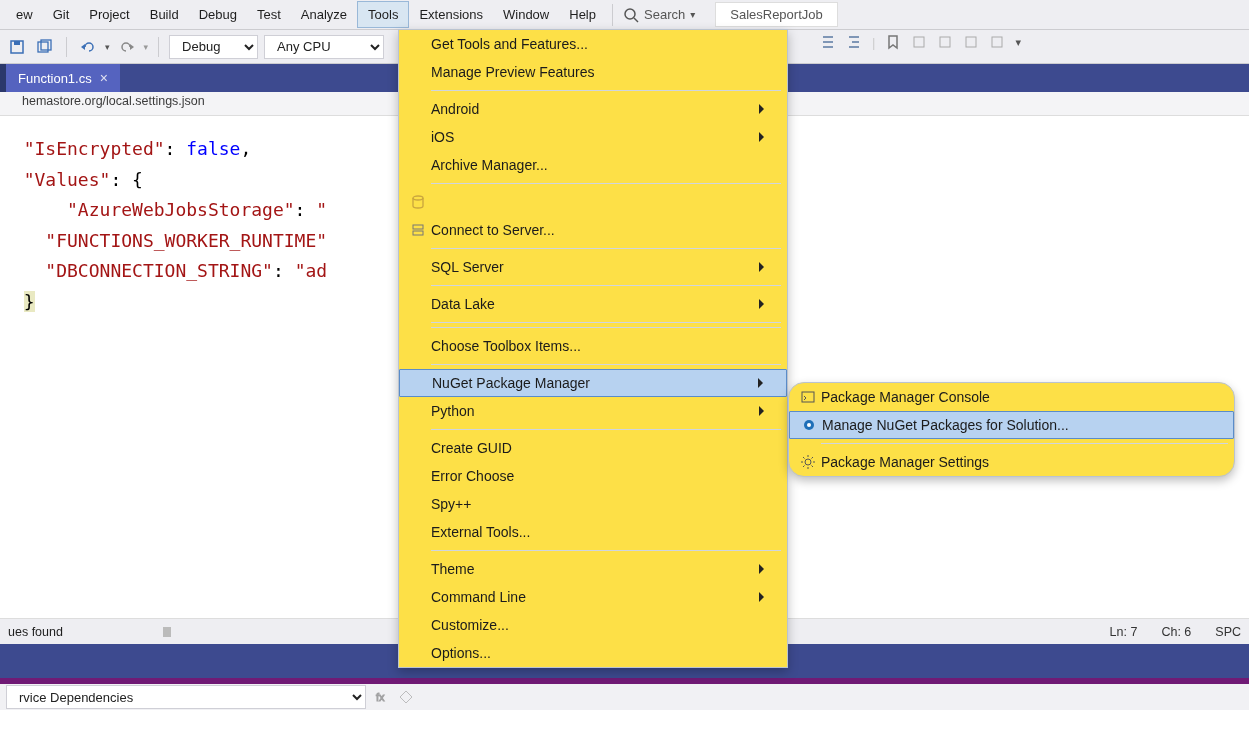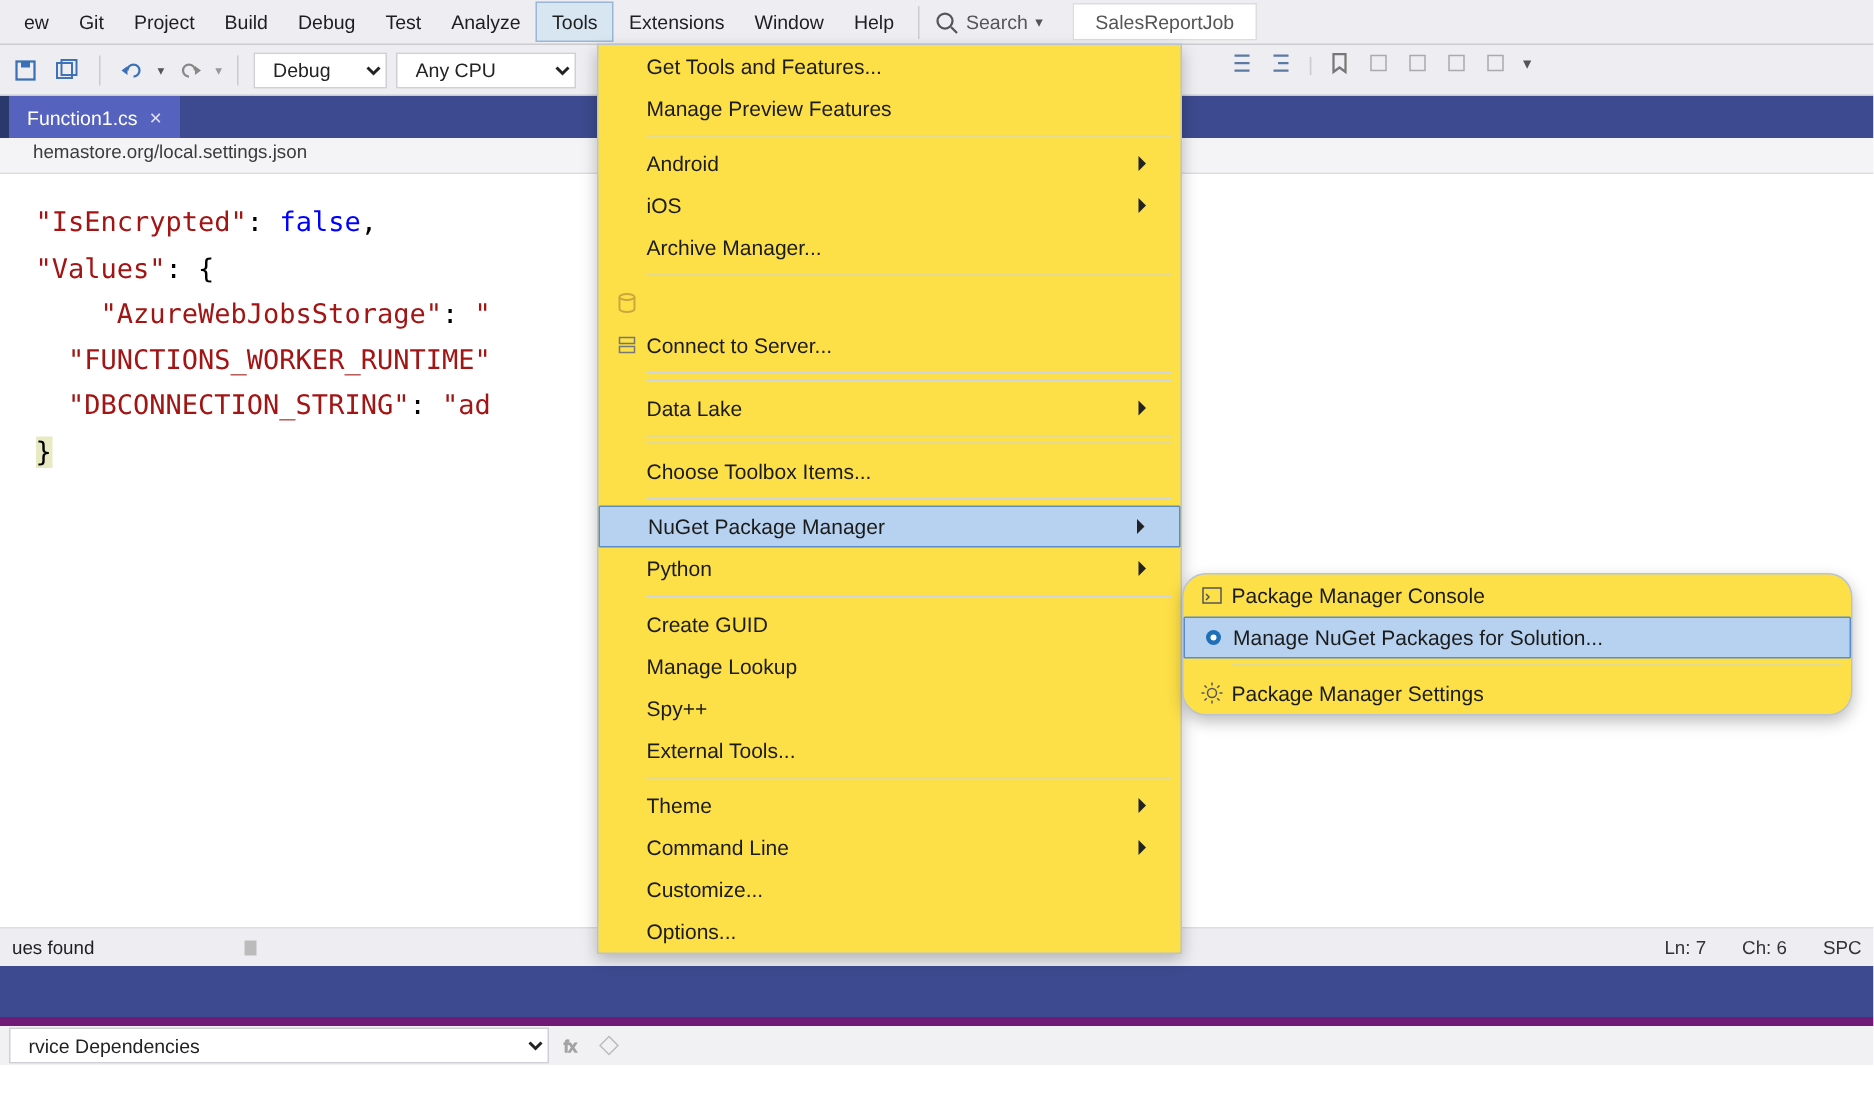--- a/index.html
+++ b/index.html
@@ -306,20 +306,24 @@
     <div class="row">
       <span class="iconcell">
         <svg width="16" height="16" viewBox="0 0 16 16">
           <rect x="3" y="3" width="10" height="4" fill="none" stroke="#777"></rect>
           <rect x="3" y="9" width="10" height="4" fill="none" stroke="#777"></rect>
         </svg>
       </span>
       <span class="label">Connect to Server...</span>
     </div>
     <div class="sep"></div>
+    <div class="row hasmore">
+      <span class="iconcell"></span>
+      <span class="label">SQL Server</span>
+    </div>
     <div class="sep"></div>
     <div class="row hasmore">
       <span class="iconcell"></span>
       <span class="label">Data Lake</span>
     </div>
     <div class="sep"></div>
     <div class="sep"></div>
     <div class="row">
       <span class="iconcell"></span>
       <span class="label">Choose Toolbox Items...</span>
@@ -333,21 +337,21 @@
       <span class="iconcell"></span>
       <span class="label">Python</span>
     </div>
     <div class="sep"></div>
     <div class="row">
       <span class="iconcell"></span>
       <span class="label">Create GUID</span>
     </div>
     <div class="row">
       <span class="iconcell"></span>
-      <span class="label">Manage Lookup</span>
+      <span class="label">Error Choose</span>
     </div>
     <div class="row">
       <span class="iconcell"></span>
       <span class="label">Spy++</span>
     </div>
     <div class="row">
       <span class="iconcell"></span>
       <span class="label">External Tools...</span>
     </div>
     <div class="sep"></div>

